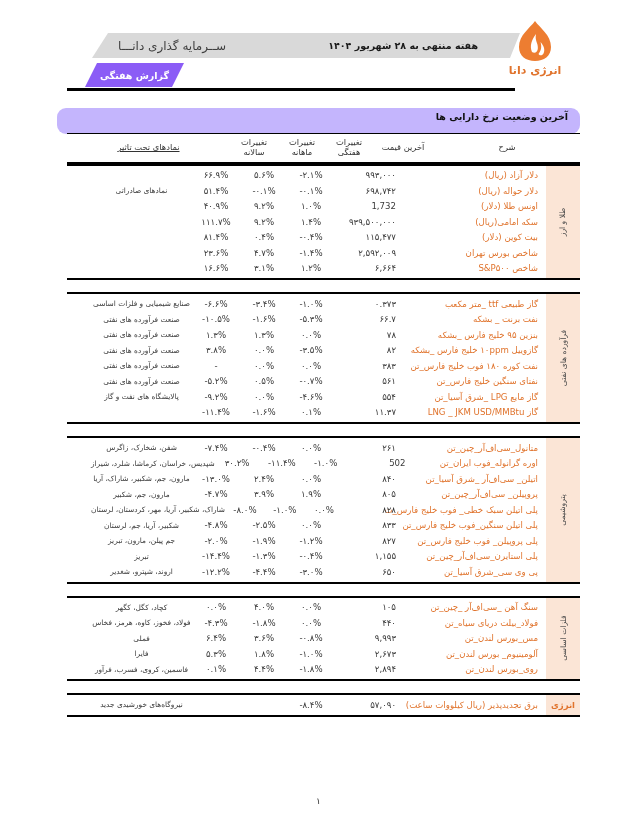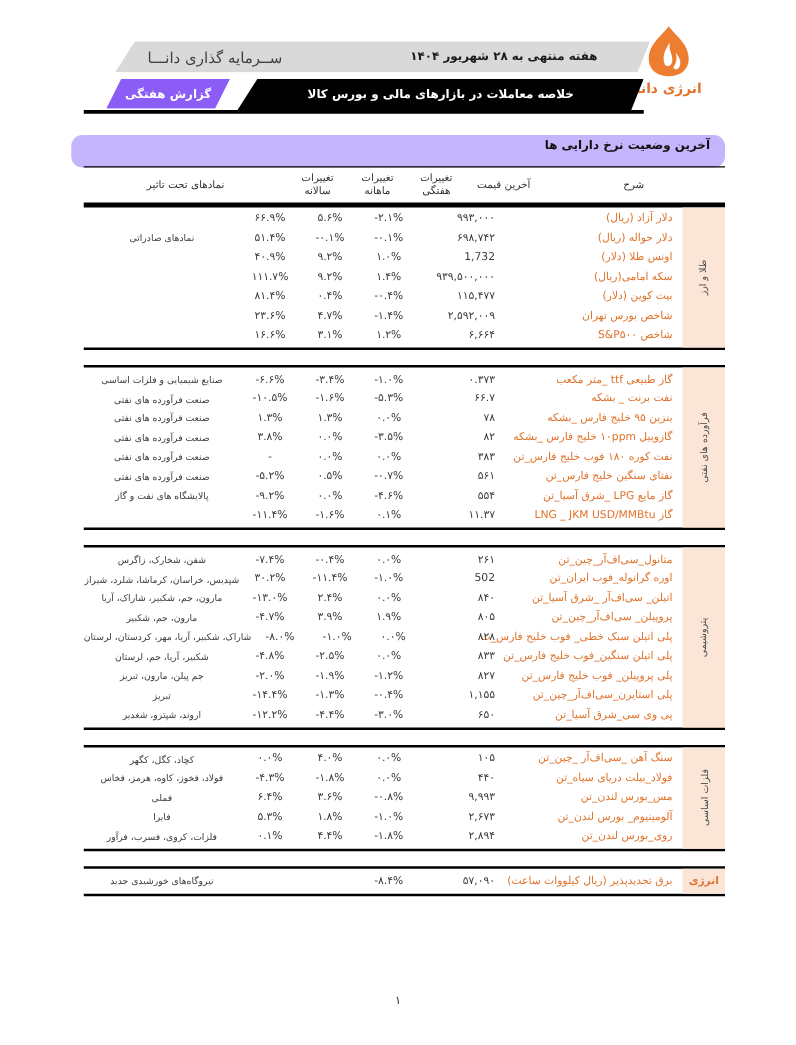--- a/index.html
+++ b/index.html
@@ -43,23 +43,23 @@
   .group-label { position:absolute; top:50%; right:50%; transform:translate(50%,-50%) rotate(-90deg);
     color:#4a4a4a; font-size:7.6px; white-space:nowrap; }
   .group-label.horizontal { transform:translate(50%,-50%); color:#E0732C; font-weight:bold; font-size:8.5px; }
 
   .t-row { display:flex; align-items:center; height:15.5px; }
   .cell { overflow:visible; white-space:nowrap; }
   .c-desc  { width:146px; color:#E0732C; font-size:8.6px; text-align:right; padding-right:4px; }
   .c-price { width:62px;  color:#3a3a3a; font-size:8.6px; text-align:right; padding-left:8px; }
   .c-week, .c-month, .c-year { color:#3a3a3a; font-size:8.6px; text-align:center; }
   .c-week { width:46px; } .c-month { width:48px; } .c-year { width:48px; }
-  .c-sym  { flex:1; color:#3a3a3a; font-size:7.4px; text-align:center; }
+  .c-sym  { flex:1; color:#3a3a3a; font-size:7.4px; text-align:center;margin-left:24px; }
   .h-desc { width:146px; } .h-price { width:62px; } .h-week { width:46px; }
-  .h-month { width:48px; } .h-year { width:48px; } .h-sym { flex:1; }
+  .h-month { width:48px; } .h-year { width:48px; } .h-sym { flex:1;text-decoration:underline; }
   .num { direction:ltr; unicode-bidi:isolate; }
 
   .footer-num { position:absolute; top:796px; left:0; right:0; text-align:center;
     color:#333; font-size:9px; }
 </style>
 </head>
 <body>
 
 <div class="page">
 
@@ -71,23 +71,20 @@
     </svg>
     <div class="logo-text">انرژی دانا</div>
   </div>
 
   <div class="gray-bar">
     <span class="period">هفته منتهی به ۲۸ شهریور  ۱۴۰۴</span>
     <span class="company">ســرمایه گذاری دانـــا</span>
   </div>
 
   <div class="header-underline"></div>
-  <div class="black-bar">
-    <span>خلاصه معاملات در بازارهای مالی و بورس کالا</span>
-  </div>
   <div class="orange-tag">
     <span>گزارش هفتگی</span>
   </div>
 
   <div class="section-pill">آخرین وضعیت نرخ دارایی ها</div>
 
   <div class="content">
     <div class="t-header">
       <div class="hc h-desc">شرح</div>
       <div class="hc h-price">آخرین قیمت</div>
@@ -339,21 +336,21 @@
             <div class="cell c-month"><span class="num">۱.۸%</span></div>
             <div class="cell c-year"><span class="num">۵.۳%</span></div>
             <div class="cell c-sym">فایرا</div>
           </div>
           <div class="t-row">
             <div class="cell c-desc">روی_بورس لندن_تن</div>
             <div class="cell c-price"><span class="num">۲,۸۹۴</span></div>
             <div class="cell c-week"><span class="num">-۱.۸%</span></div>
             <div class="cell c-month"><span class="num">۴.۴%</span></div>
             <div class="cell c-year"><span class="num">۰.۱%</span></div>
-            <div class="cell c-sym">فلزات، کروی، فسرب، فرآور</div>
+            <div class="cell c-sym">فاسمین، کروی، فسرب، فرآور</div>
           </div>
         </div>
         <div class="group-block">
           <div class="group-strip">
             <div class="group-label horizontal">انرژی</div>
           </div>
           <div class="t-row">
             <div class="cell c-desc">برق تجدیدپذیر (ریال کیلووات ساعت)</div>
             <div class="cell c-price"><span class="num">۵۷,۰۹۰</span></div>
             <div class="cell c-week"><span class="num">-۸.۴%</span></div>

